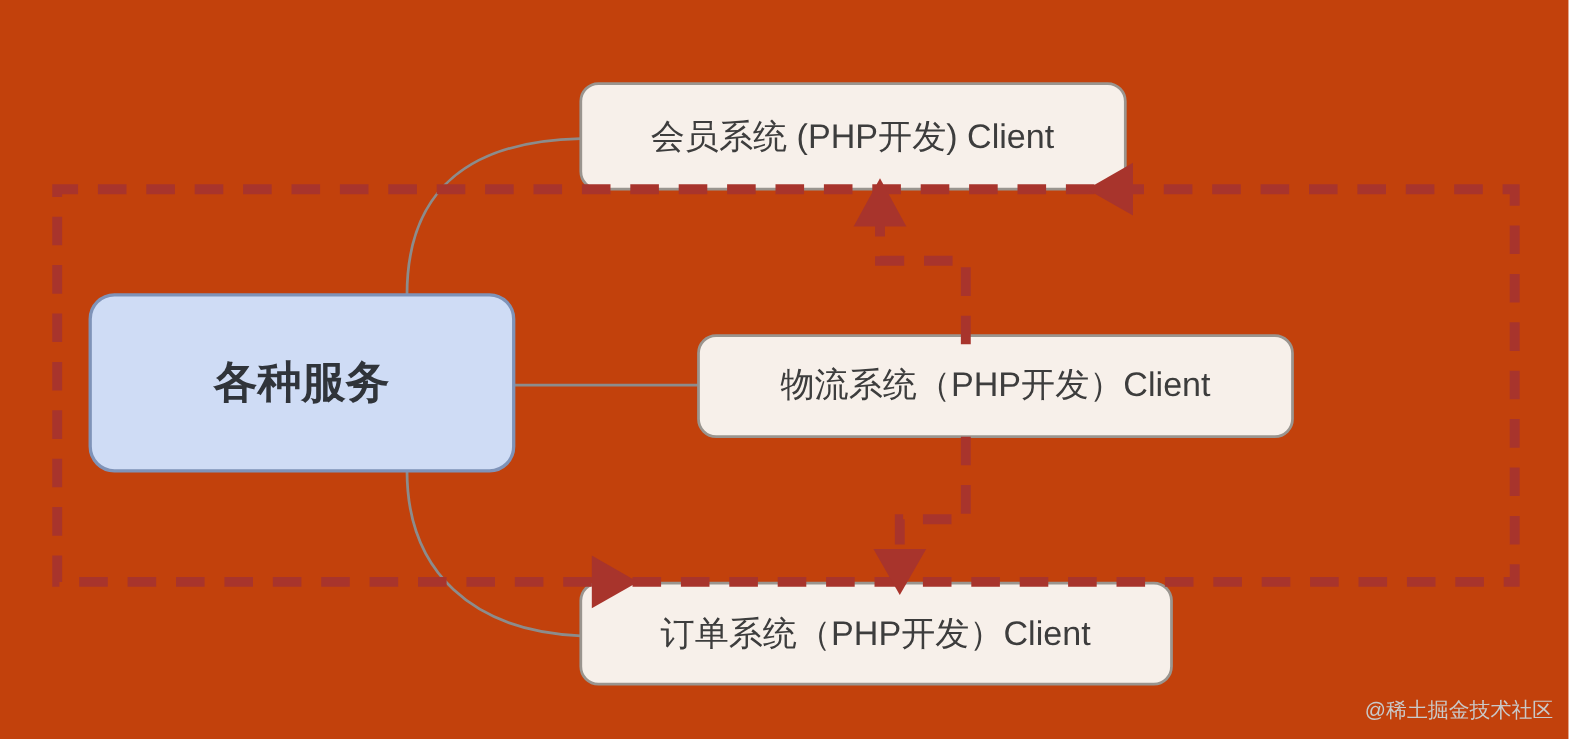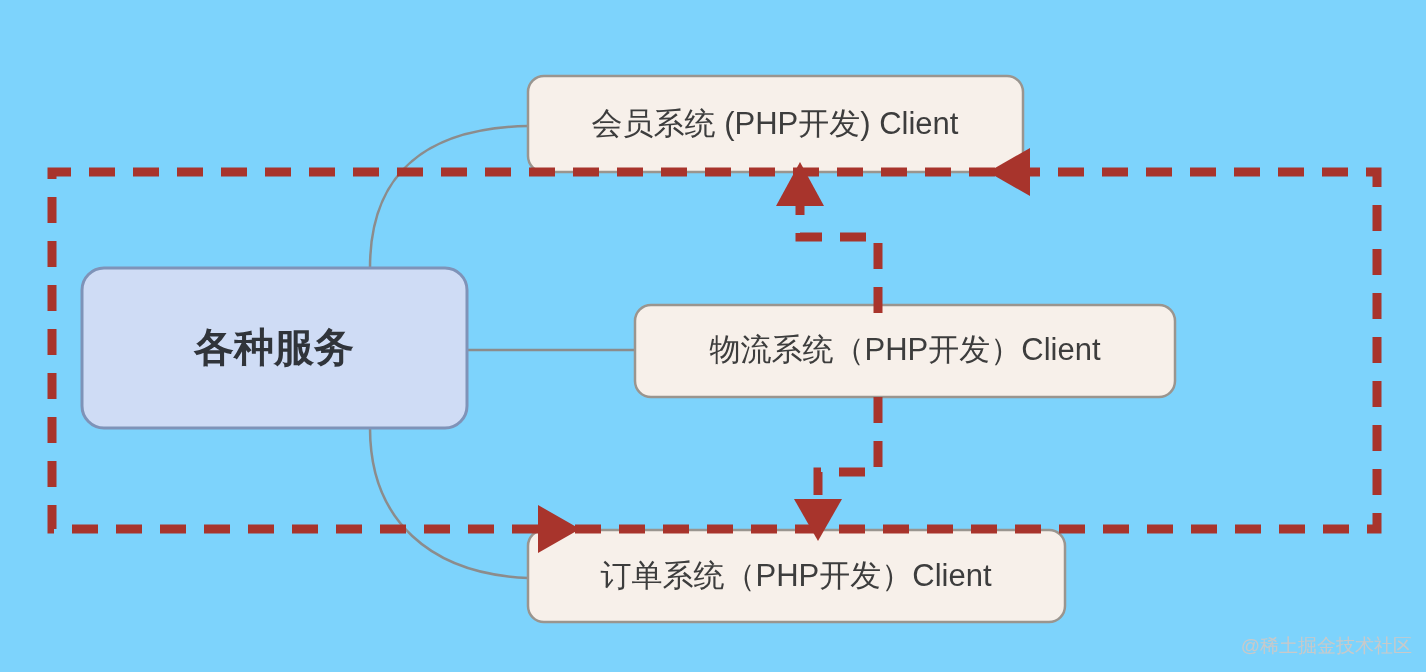--- a/index.html
+++ b/index.html
@@ -10,21 +10,21 @@
   body {
     width: 1426px;
     height: 672px;
     font-family: "Liberation Sans", "DejaVu Sans", sans-serif;
     overflow: hidden;
   }
   #diagram-root {
     position: relative;
     width: 1426px;
     height: 672px;
-    background: #7dd3fc;
+    background: #c2410c;
   }
   svg.diagram-canvas {
     position: absolute;
     top: 0;
     left: 0;
     width: 1426px;
     height: 672px;
     display: block;
   }
   .node-label {

